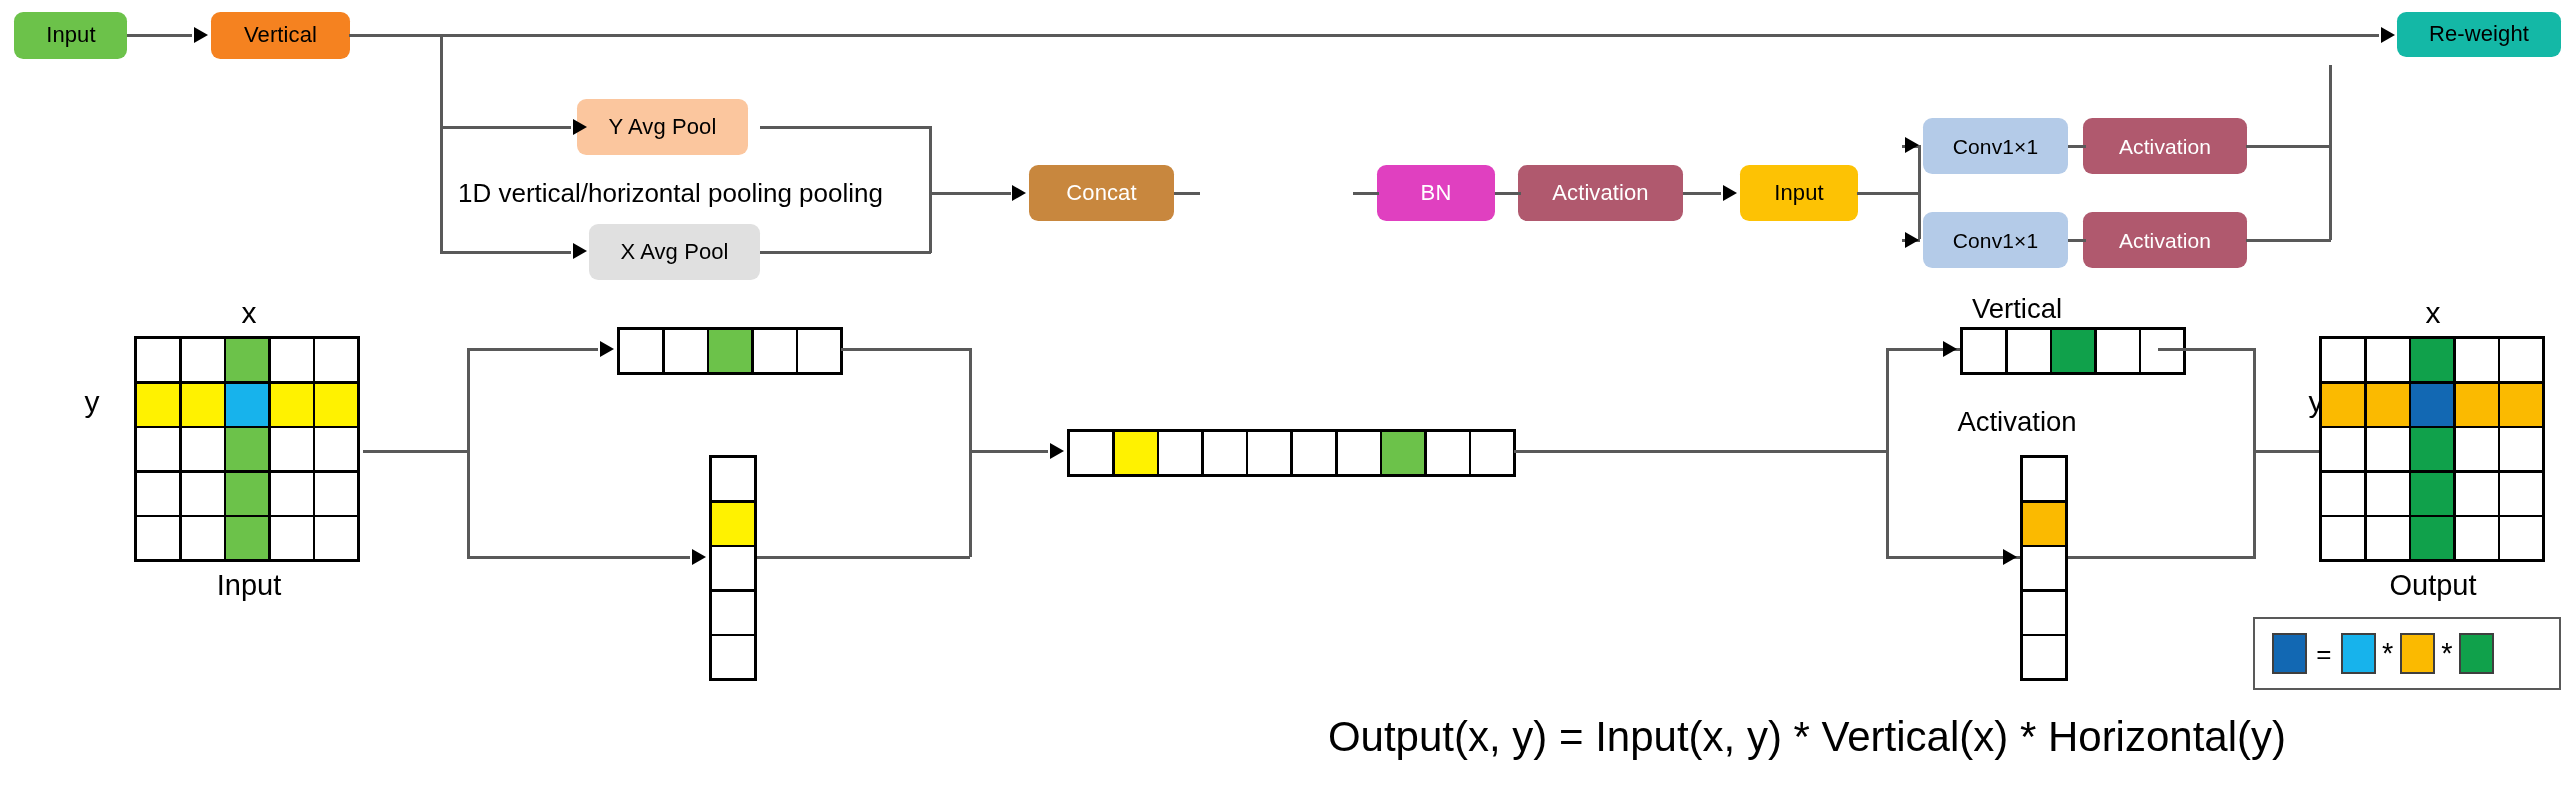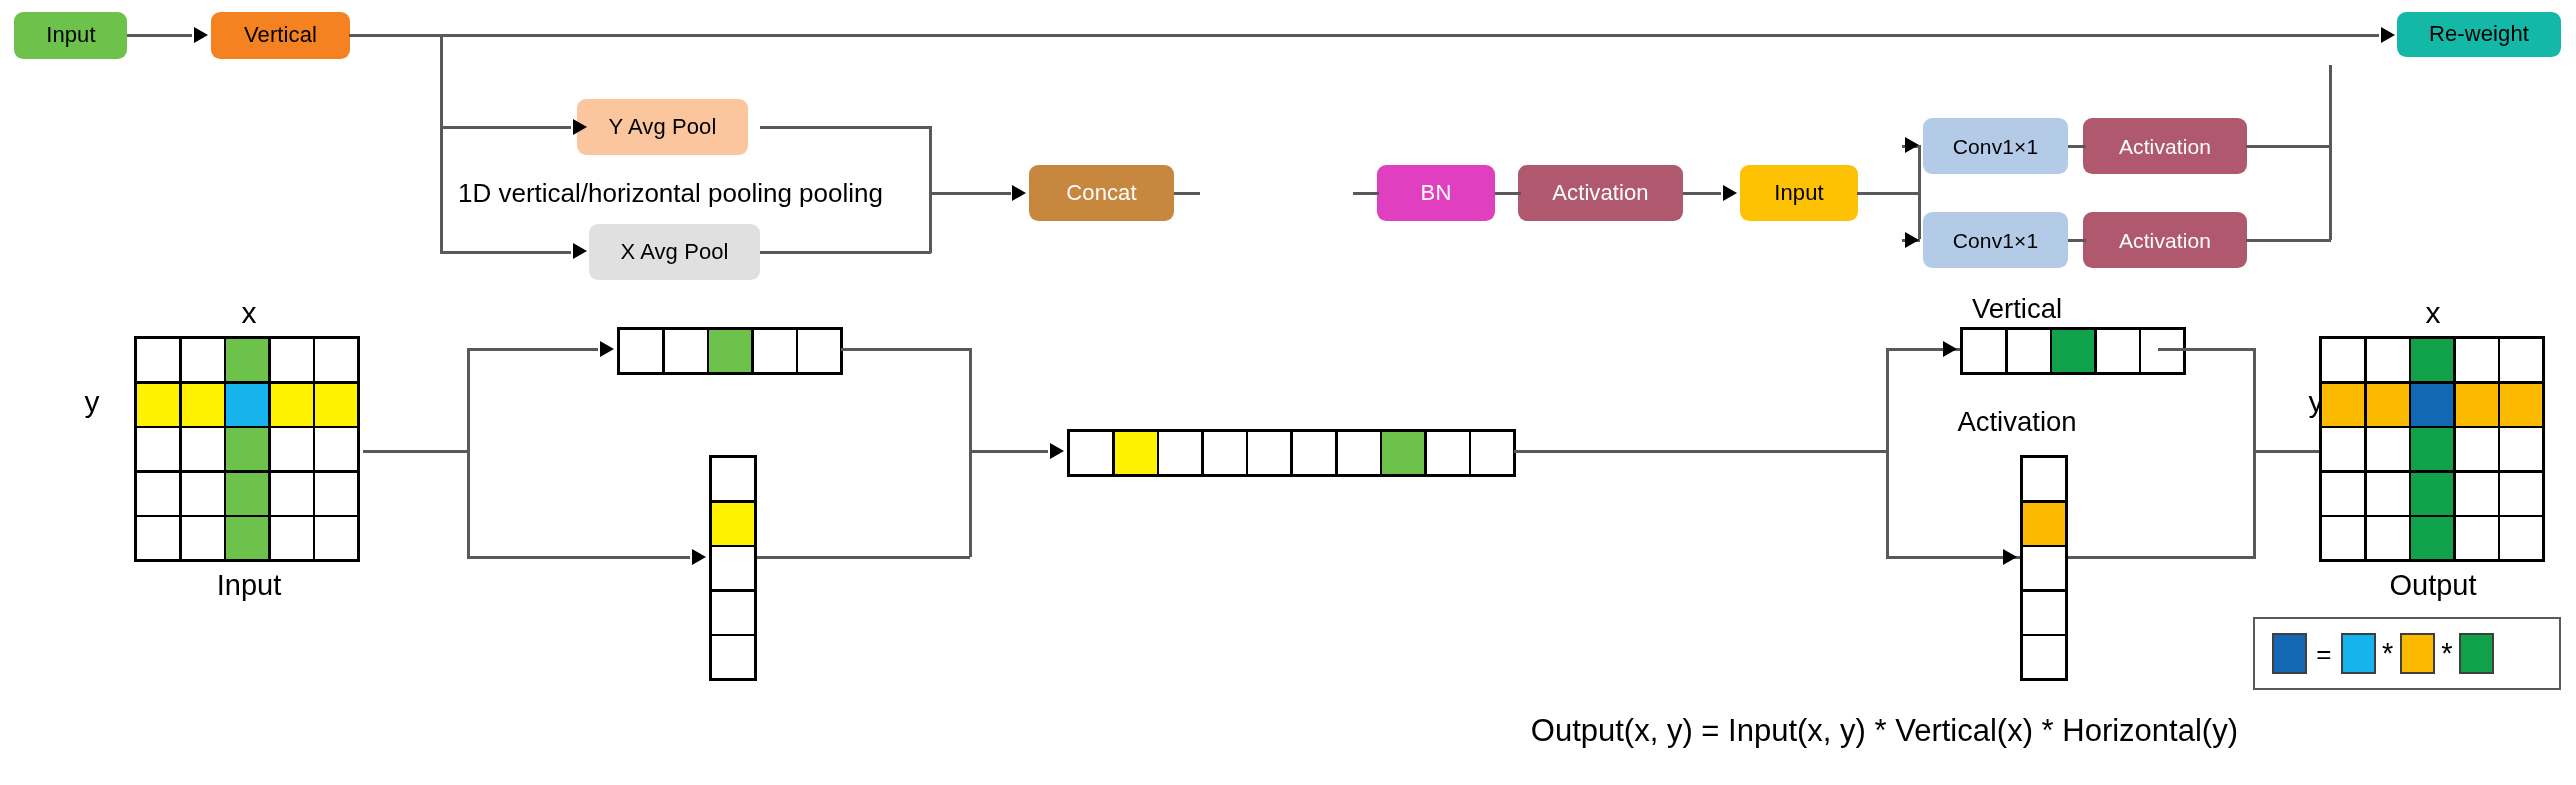--- a/index.html
+++ b/index.html
@@ -29,21 +29,21 @@
   .lbl-cap{font-size:29px;}
   .lbl-sec{font-size:27.5px;}
 
   
   #legend{position:absolute;border:2.6px solid #595959;background:#fff;
           display:flex;align-items:center;box-sizing:border-box;}
   .sw{width:35px;height:41px;border:2.6px solid #3f3f3f;box-sizing:border-box;}
   .op{font-size:26px;padding:0 9.2px;line-height:1;}
   .op.star{font-size:29px;padding:0 6.5px;}
 
-  #equation{position:absolute;font-size:31px;white-space:nowrap;}
+  #equation{position:absolute;font-size:42px;white-space:nowrap;margin-left:48px;}
   #poolnote{position:absolute;font-size:26px;white-space:nowrap;}
 </style>
 </head>
 <body>
 
 <div id="stage">
     <div class="node" style="left: 14.4px; top: 11.8px; width: 113px; height: 47px; background: rgb(108, 194, 74); color: rgb(0, 0, 0);">Input</div>
     <div class="node" style="left: 211px; top: 11.8px; width: 139px; height: 47px; background: rgb(245, 130, 32); color: rgb(0, 0, 0);">Vertical</div>
     <div class="node" style="left: 577px; top: 99px; width: 171px; height: 56px; background: rgb(251, 198, 158); color: rgb(0, 0, 0);">Y Avg Pool</div>
     <div class="node" style="left: 1029px; top: 165px; width: 145px; height: 56px; background: rgb(200, 135, 62); color: rgb(255, 255, 255);">Concat</div>

